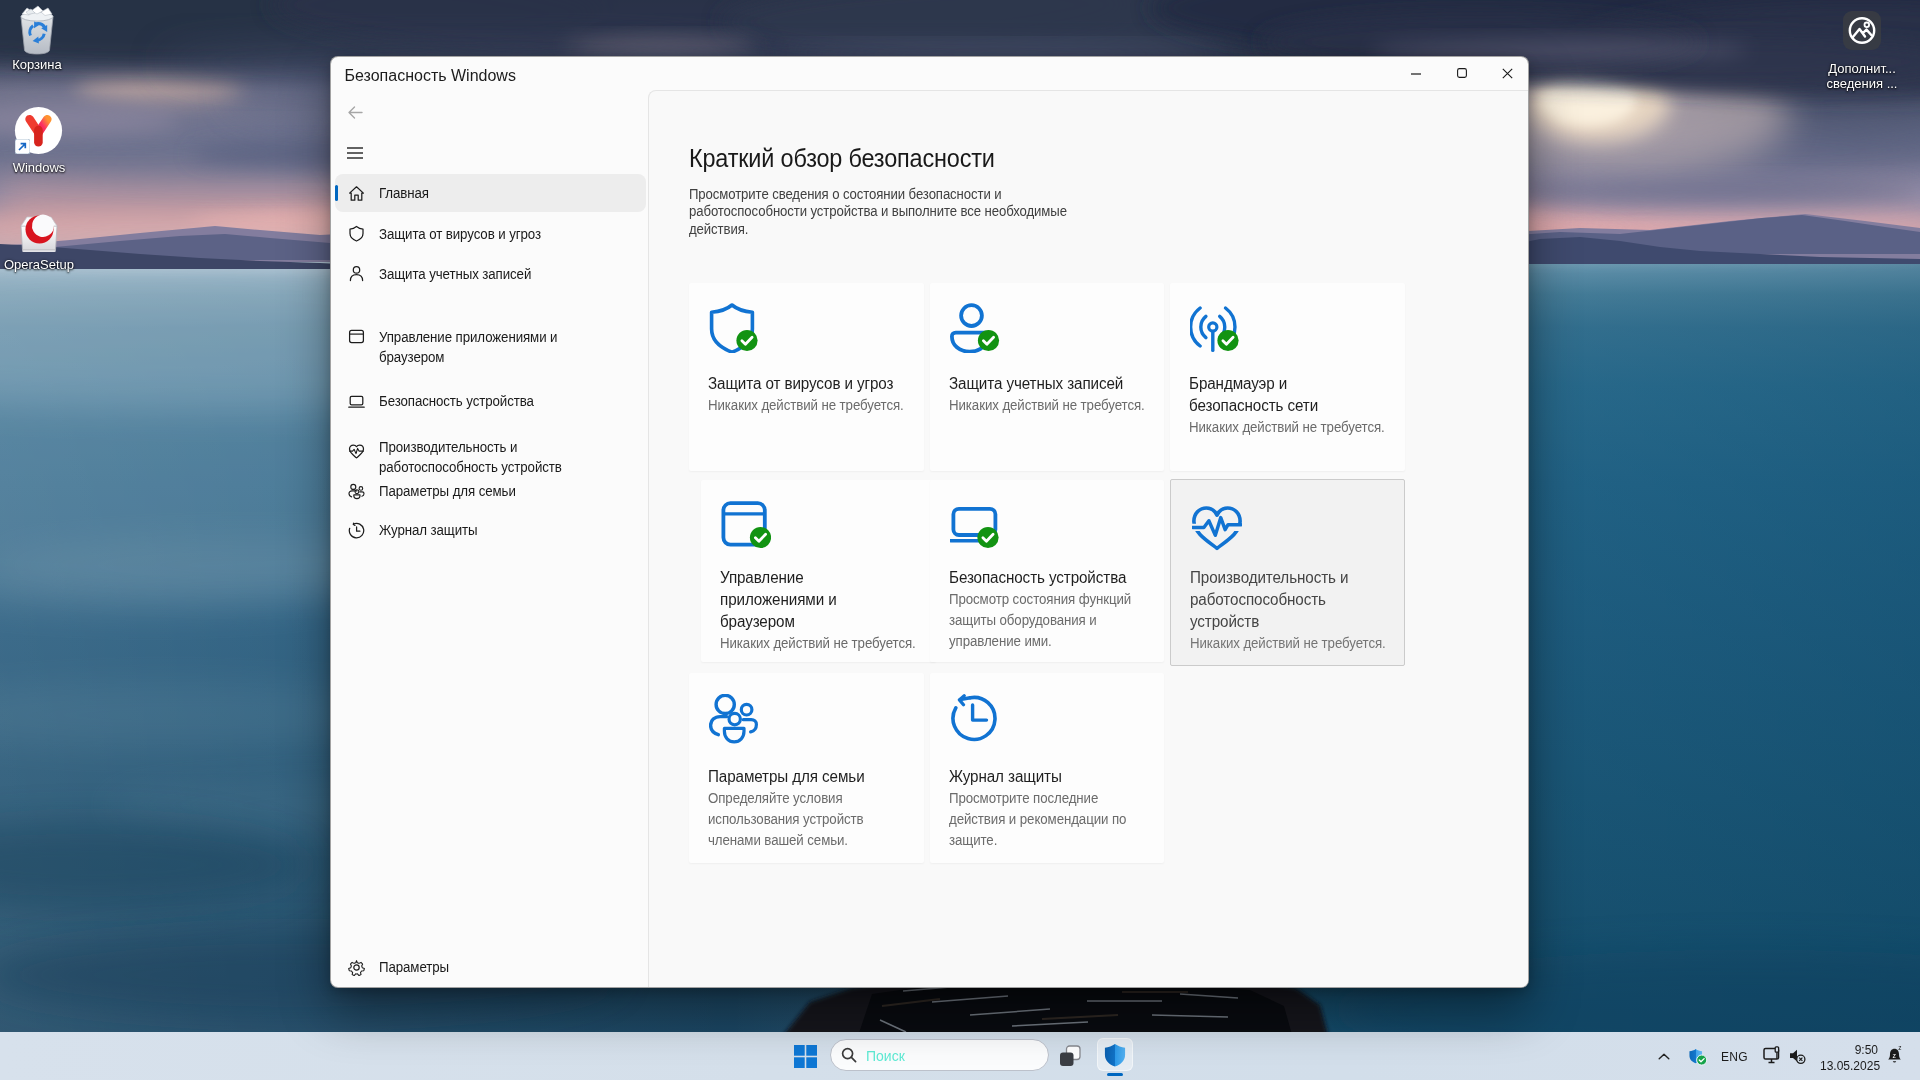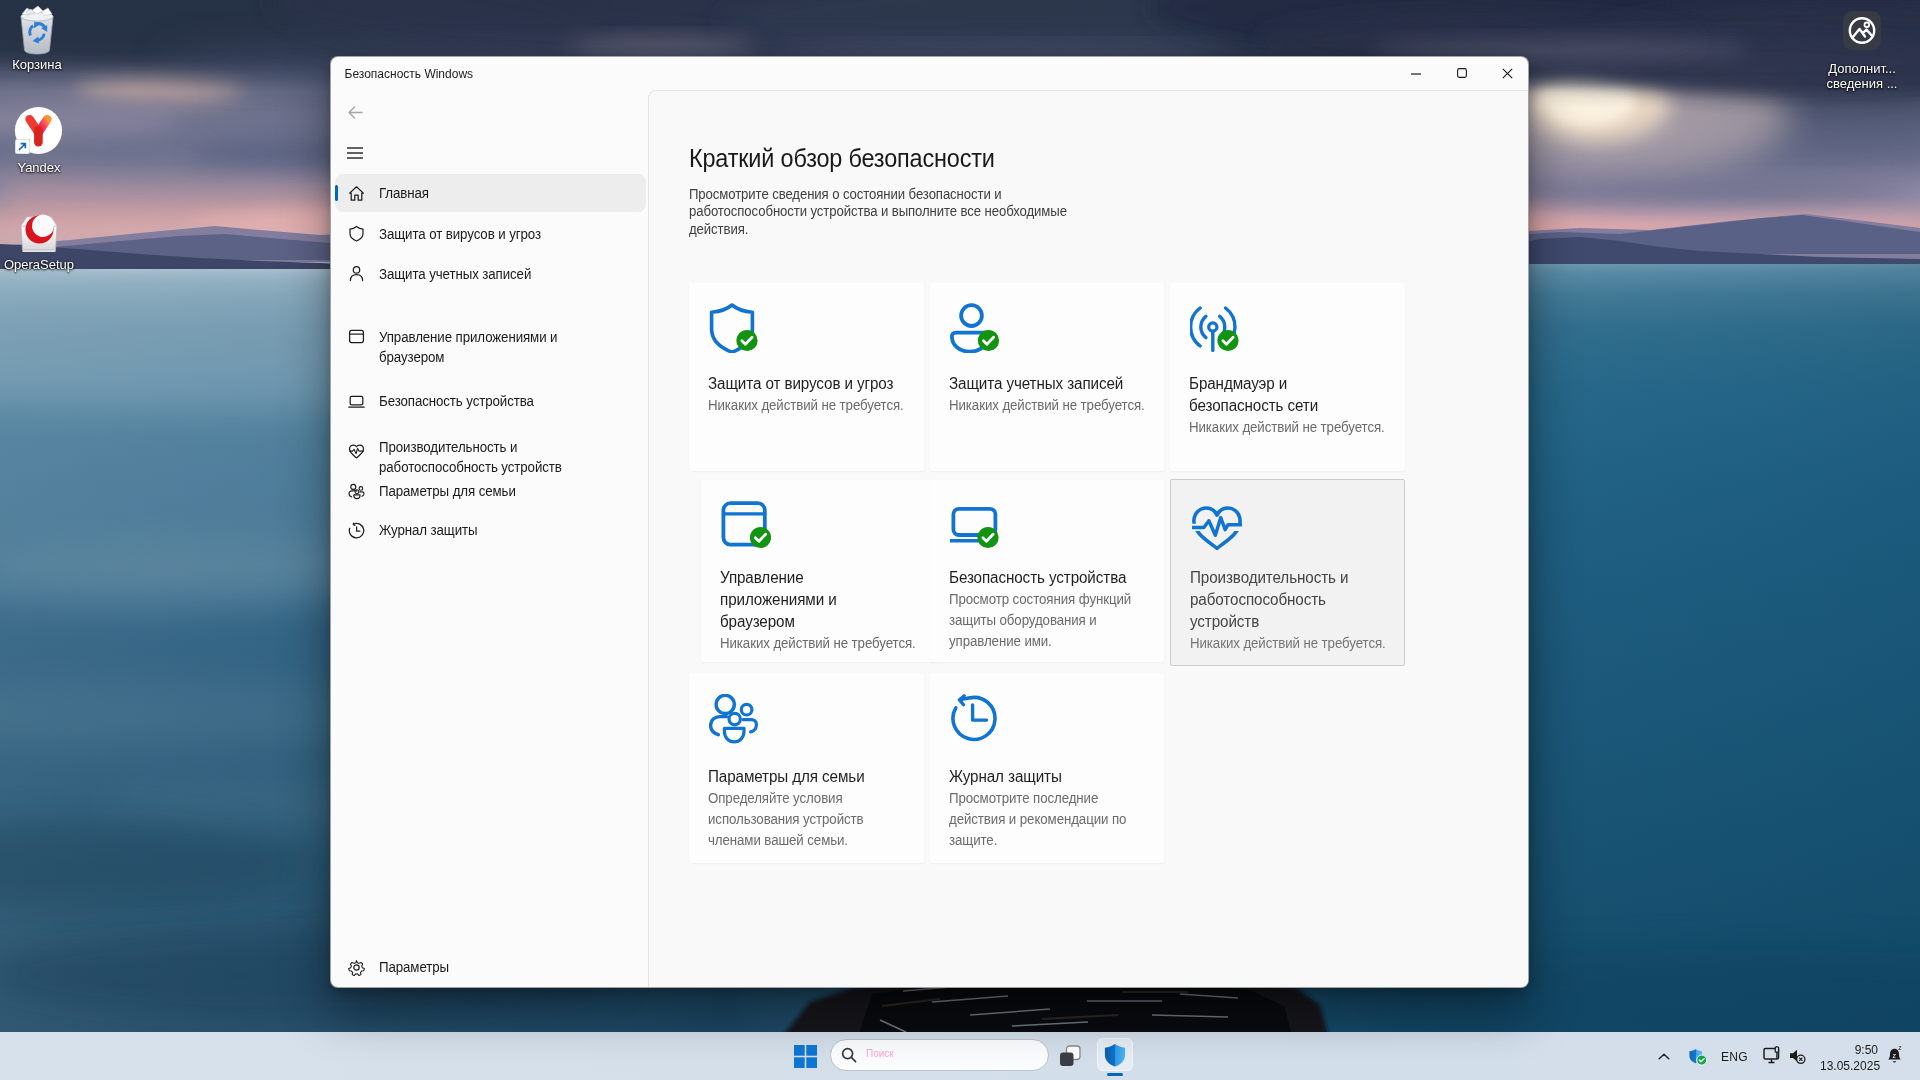--- a/index.html
+++ b/index.html
@@ -14,21 +14,21 @@
     text-shadow: 0 1px 2px rgba(0,0,0,.95), 0 0 3px rgba(0,0,0,.6);
   }
 
   
   #win {
     position:absolute; left:329.5px; top:56px; width:1199px; height:931.5px;
     background:#fbfbfb; border-radius:8px; border:1px solid rgba(90,90,90,.55);
     box-shadow: 0 22px 50px rgba(0,0,0,.42), 0 4px 12px rgba(0,0,0,.22);
     overflow:hidden;
   }
-  #titlebar-text { position:absolute; left:14px; top:9.5px; font-size:12px; color:#1c1c1c; }
+  #titlebar-text { position:absolute; left:14px; top:9.5px; font-size:16px; color:#1c1c1c; }
   #content {
     position:absolute; left:317.5px; top:32.5px; right:0; bottom:0;
     background:#f9f9f9; border-left:1px solid #e5e5e5; border-top:1px solid #e5e5e5;
     border-top-left-radius:8px;
   }
   h1.page-title { position:absolute; left:40px; top:52px; font-size:26.5px; font-weight:400; color:#191919; letter-spacing:-0.2px; transform:scaleX(0.885); transform-origin:0 0; white-space:nowrap; }
   .page-sub { position:absolute; left:40px; top:95px; font-size:14px; line-height:17.8px; color:#404040; letter-spacing:-0.1px; transform:scaleX(0.94); transform-origin:0 0; white-space:nowrap; }
 
   .card {
     position:absolute; background:#fdfdfd; border-radius:2px;
@@ -232,21 +232,21 @@
   <g stroke-linecap="round" fill="none">
     <path d="M24.4 26.5 L15.6 13.2" stroke="#ef3b2f" stroke-width="8.6"></path>
     <path d="M24.4 26.5 L33.3 13.2" stroke="url(#yg)" stroke-width="8.6"></path>
     <path d="M24.4 24 L24.4 36.2" stroke="#d7241d" stroke-width="8.6"></path>
   </g>
 </svg>
 <svg class="abs" style="left:14.5px;top:139px" width="15" height="15" viewBox="0 0 15 15">
   <rect x="0" y="0" width="15" height="15" rx="2.5" fill="#fff" stroke="#9fb6cc" stroke-width=".8"></rect>
   <path d="M4 11 L10 5 M5.6 4.6 L10.3 4.6 L10.3 9.3" stroke="#1567c5" stroke-width="1.7" fill="none"></path>
 </svg>
-<div class="dicon-label" style="left:2px;top:159.5px;width:74px">Yandex</div>
+<div class="dicon-label" style="left:2px;top:159.5px;width:74px">Windows</div>
 
 <svg class="abs" style="left:16px;top:206px" width="46" height="46" viewBox="0 0 46 46">
   <defs>
     <linearGradient id="opg" x1="0" y1="0" x2="0" y2="1">
       <stop offset="0" stop-color="#ffffff"></stop>
       <stop offset="1" stop-color="#d8d8dc"></stop>
     </linearGradient>
   </defs>
   <path d="M5,20 L41,20 L39.5,44 L6.5,44 Z" fill="url(#opg)" stroke="#b5b5bb" stroke-width=".8"></path>
   <path d="M5,20 L11,11 L35,11 L41,20 Z" fill="#fafafc" stroke="#c6c6cc" stroke-width=".8"></path>
@@ -274,21 +274,21 @@
     <rect x="0" y="12.3" width="10.7" height="10.7"></rect>
     <rect x="12.3" y="12.3" width="10.7" height="10.7"></rect>
   </g>
 </svg>
 
 <div class="abs" style="left:830px;top:1039px;width:219px;height:32px;background:#fbfcfd;border:1px solid #bcc1cb;border-radius:16px;"></div>
 <svg class="abs" style="left:841px;top:1047px" width="16" height="16" viewBox="0 0 16 16">
   <circle cx="6.6" cy="6.6" r="5" fill="none" stroke="#3b3b3b" stroke-width="1.7"></circle>
   <path d="M10.4,10.4 L14.6,14.6" stroke="#3b3b3b" stroke-width="1.7" stroke-linecap="round"></path>
 </svg>
-<div class="abs tbtext" style="left:866px;top:1048px;font-size:10px;color:#f9a8d4">Поиск</div>
+<div class="abs tbtext" style="left:866px;top:1048px;font-size:14px;color:#5eead4">Поиск</div>
 
 <svg class="abs" style="left:1059px;top:1045px" width="22" height="22" viewBox="0 0 22 22">
   <rect x="7.5" y="1" width="13.5" height="13.5" rx="3" fill="#fdfdfe" stroke="#87898f" stroke-width="1.3"></rect>
   <rect x="1" y="7.5" width="13.5" height="13.5" rx="3" fill="#3b3e44"></rect>
 </svg>
 
 <div class="abs" style="left:1097px;top:1038px;width:36px;height:33px;border-radius:6px;background:rgba(255,255,255,.42);border:1px solid rgba(255,255,255,.5)"></div>
 <svg class="abs" style="left:1104px;top:1043px" width="22" height="24" viewBox="0 0 24 26">
   <defs>
     <linearGradient id="wsshield" x1="0" y1="0" x2="1" y2="0">

